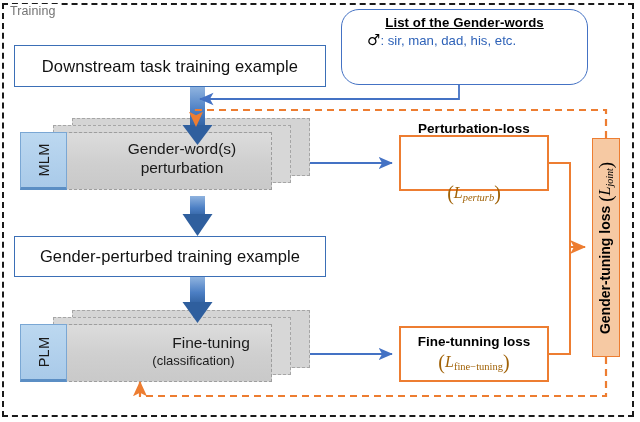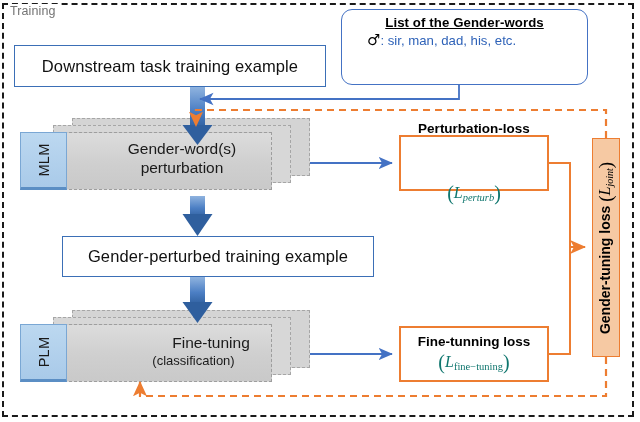--- a/index.html
+++ b/index.html
@@ -18,27 +18,27 @@
     background:#ffffff;padding:0 2px;letter-spacing:.1px;
   }
 
   
   .example-box{
     position:absolute;box-sizing:border-box;background:#ffffff;
     border:1.6px solid #3b6fb6;display:flex;align-items:center;
     justify-content:center;color:#111;font-size:16.5px;letter-spacing:.1px;
   }
   #box-downstream{left:14px;top:45px;width:312px;height:42px;}
-  #box-perturbed{left:14px;top:236px;width:312px;height:41px;margin-left:48px;}
+  #box-perturbed{left:14px;top:236px;width:312px;height:41px;}
 
   
   .legend{
     position:absolute;left:341px;top:9px;width:247px;height:76px;
     box-sizing:border-box;background:#ffffff;border:1.6px solid #4472c4;
-    border-radius:11px;padding:5px 0 0 0;
+    border-radius:18px;padding:5px 0 0 0;
   }
   .legend-title{
     text-align:center;font-size:13.2px;font-weight:bold;color:#000;
     text-decoration:underline;letter-spacing:.1px;margin-bottom:1px;
   }
   .legend-row{
     font-size:13.2px;color:#2e62b8;padding-left:25px;line-height:1.32;
     white-space:nowrap;
   }
   .gsym{color:#000;font-size:15px;font-family:"DejaVu Sans",sans-serif;}
@@ -72,21 +72,21 @@
   .stack-label .l2{font-size:13px;display:block;}
 
   
   .loss-box{
     position:absolute;box-sizing:border-box;background:#ffffff;
     border:2px solid #ed7d31;display:flex;flex-direction:column;
     align-items:center;justify-content:center;line-height:1.1;
   }
   .loss-title{font-size:13.5px;font-weight:bold;color:#000;}
   .loss-math{
-    font-family:"Liberation Serif",serif;font-size:16px;color:#0f766e;
+    font-family:"Liberation Serif",serif;font-size:16px;color:#a16207;
     font-style:italic;margin-top:1px;white-space:nowrap;
   }
   .loss-math .paren{font-style:normal;font-size:20px;vertical-align:-2px;}
   .loss-math .sub{font-size:10.5px;font-style:normal;vertical-align:-3px;
                   font-family:Liberation Serif, serif;}
   .loss-math .subi{font-size:10.5px;font-style:italic;vertical-align:-3px;}
 
   
   #joint-box{
     position:absolute;left:592px;top:138px;width:28px;height:219px;

